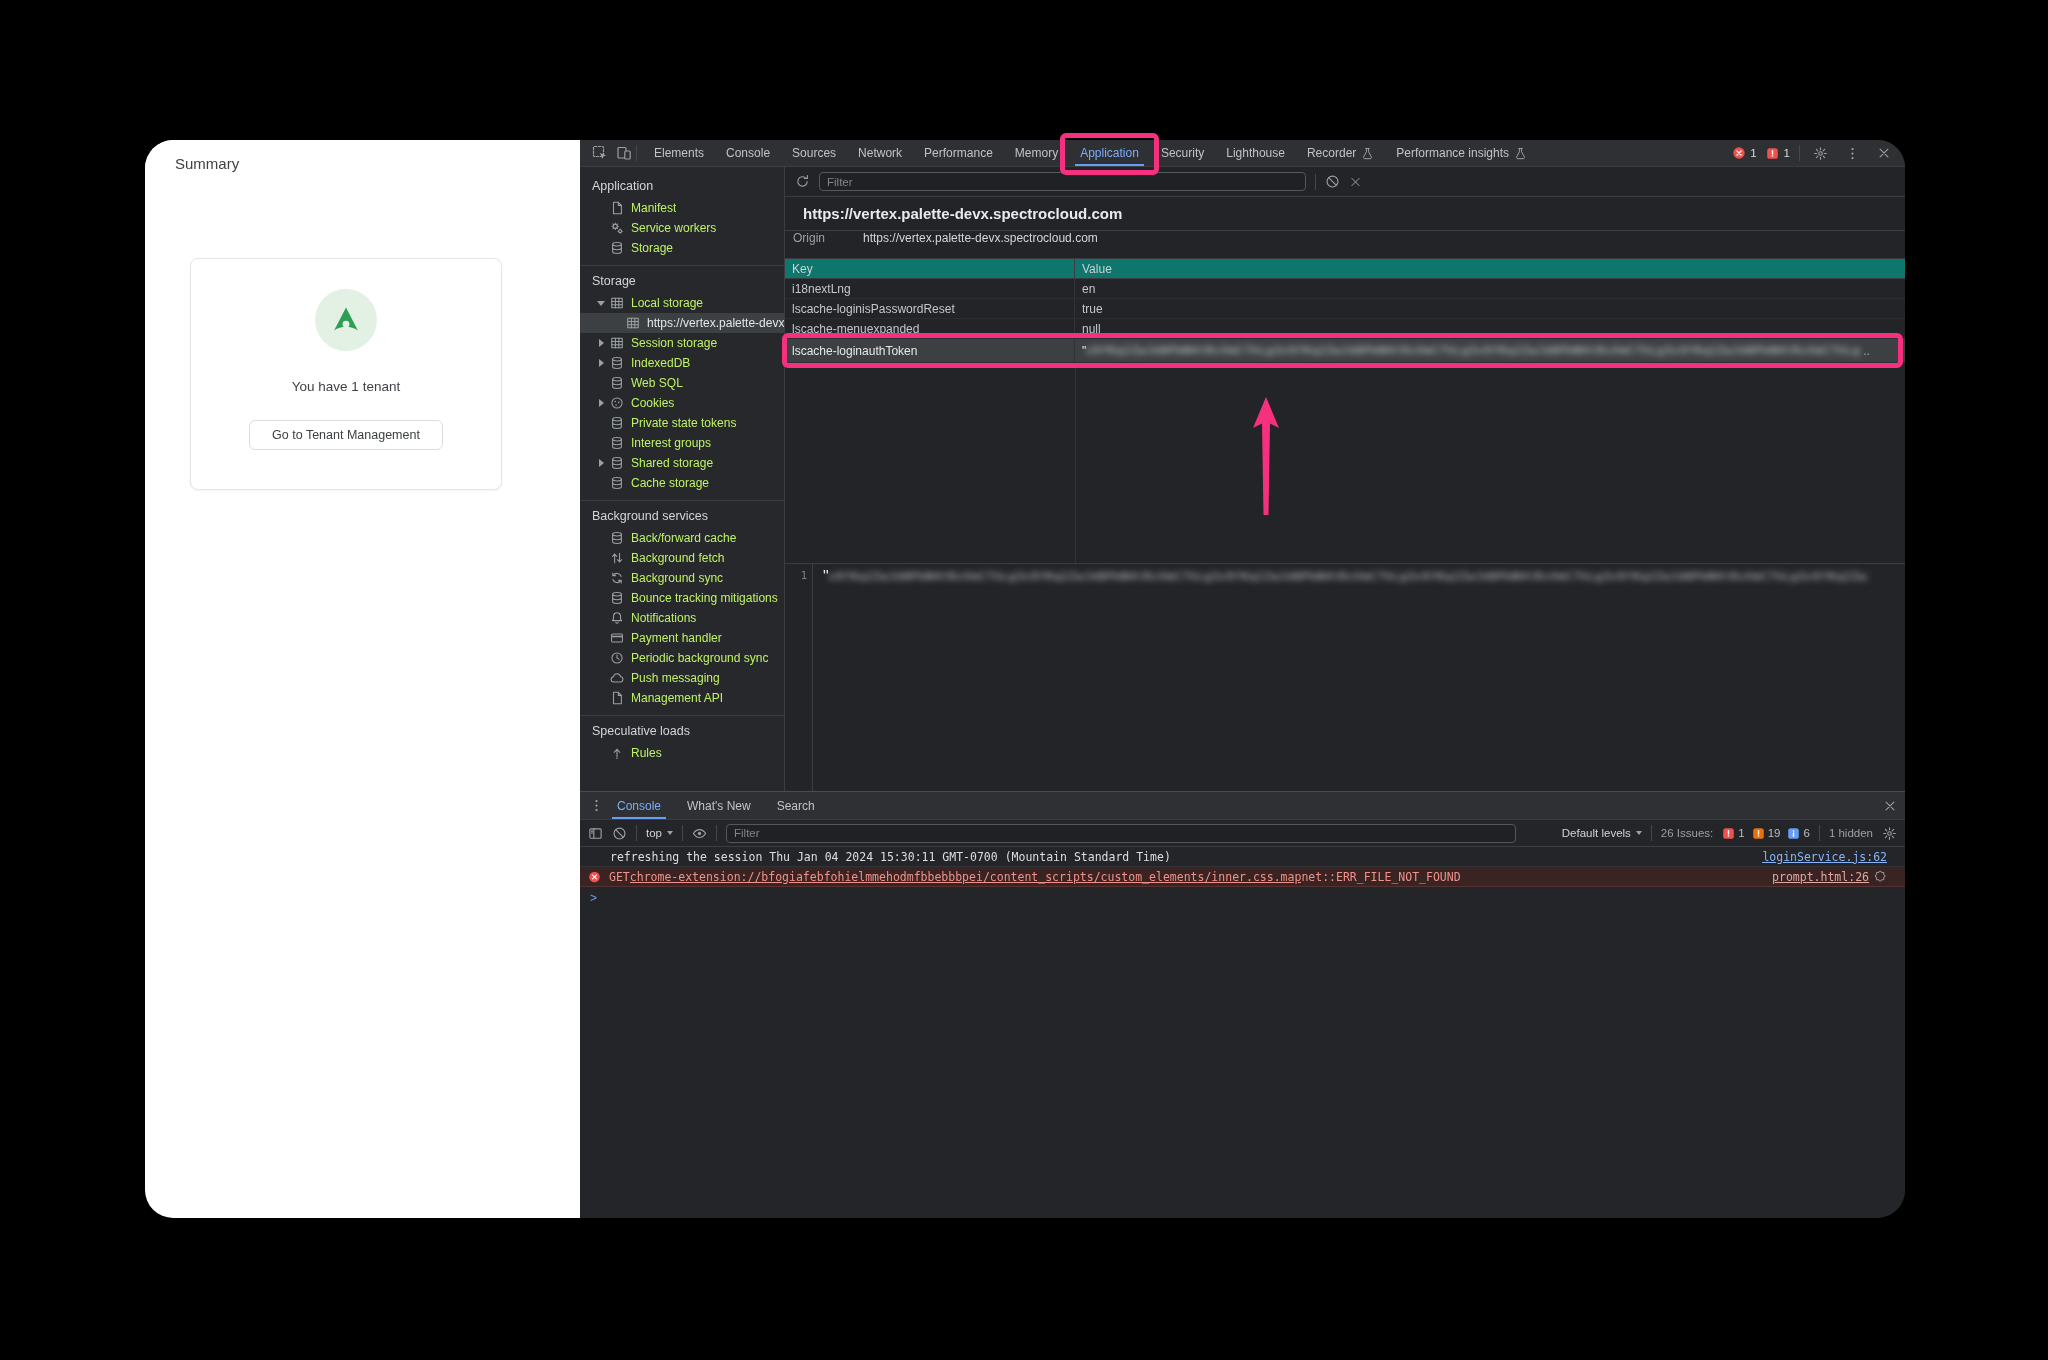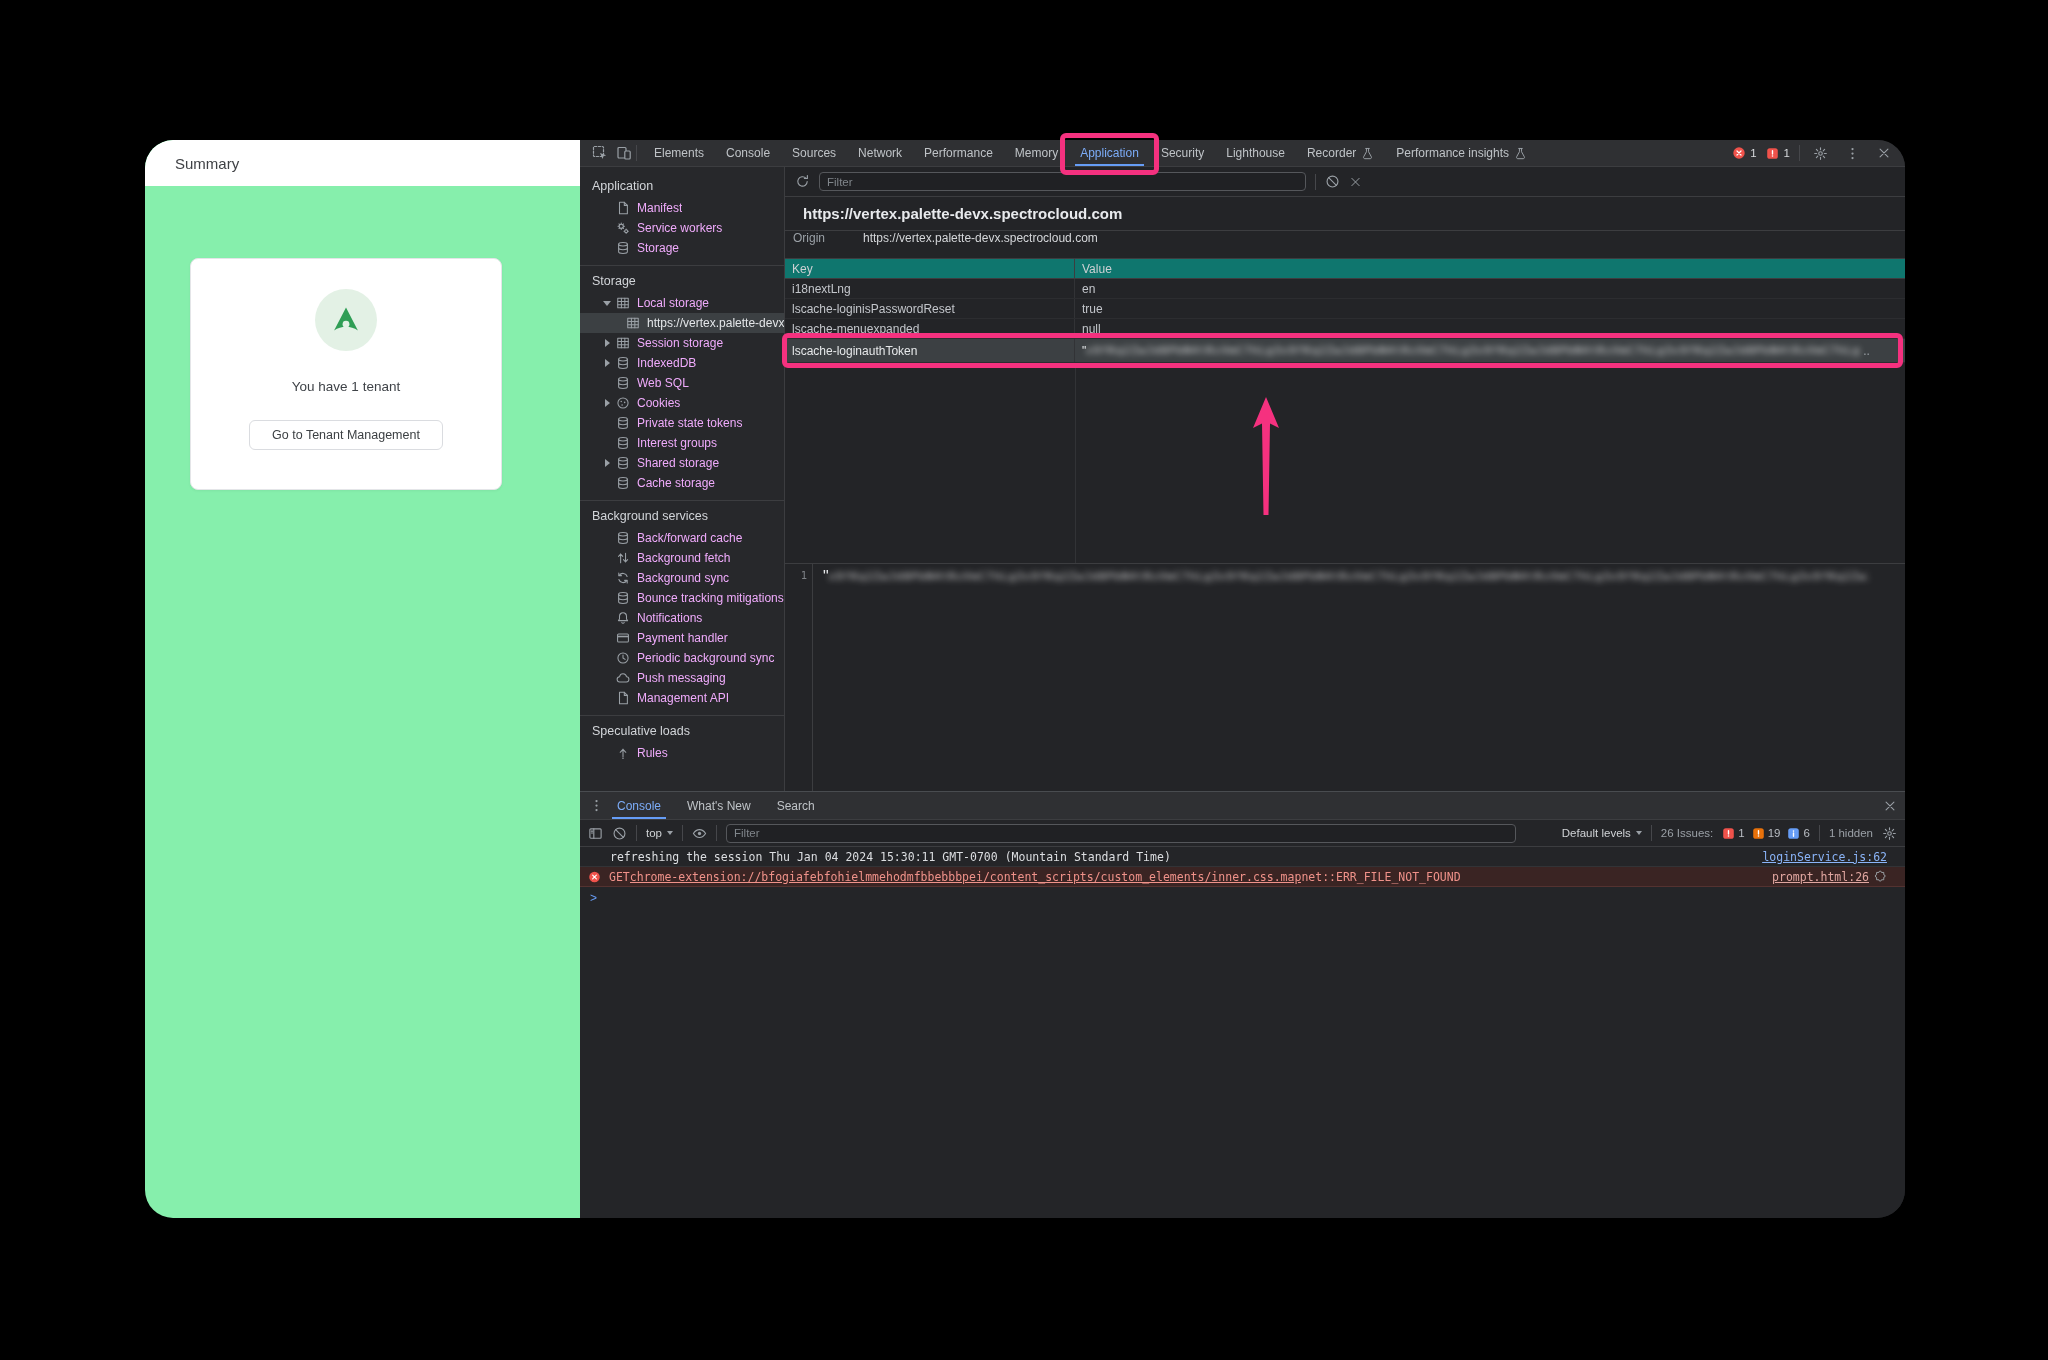--- a/index.html
+++ b/index.html
@@ -4,21 +4,21 @@
 <style>
   * { margin:0; padding:0; box-sizing:border-box; }
   html,body { width:2048px; height:1360px; background:#000; overflow:hidden;
               font-family:"Liberation Sans", sans-serif; }
   .stage { position:relative; width:2048px; height:1360px; background:#000; }
 
   
   .window { position:absolute; left:145px; top:140px; width:1760px; height:1078px; display:flex; }
 
   
-  .app-page { width:435px; height:100%; background:#86efac; border-radius:28px 0 0 28px; overflow:hidden; }
+  .app-page { width:435px; height:100%; background:#ffffff; border-radius:28px 0 0 28px; overflow:hidden; }
   .page-header { height:46px; background:#fff; border-radius:28px 0 0 0; display:flex; align-items:center; padding-left:30px; }
   .page-title { font-size:15px; color:#3f4145; }
   .page-body { padding:72px 0 0 45px; }
   .card { width:312px; background:#fff; border:1px solid #e4e5e8; border-radius:8px;
           box-shadow:0 1px 3px rgba(0,0,0,.05); display:flex; flex-direction:column; align-items:center; }
   .card-1 { height:232px; padding-top:30px; }
   .card-2 { height:234px; margin-top:28px; padding-top:34px; }
   .card-circle { width:62px; height:62px; border-radius:50%; background:#e3f1e5; display:flex; align-items:center; justify-content:center; }
   .card-circle svg { width:34px; height:34px; }
   .card-msg { font-size:13.5px; color:#3f4348; margin-top:28px; }
@@ -47,21 +47,21 @@
   .tabbar-right { margin-left:auto; display:flex; align-items:center; gap:9px; }
   .badge { display:flex; align-items:center; gap:4px; font-size:11.5px; color:#d7d9dc; }
   .badge .icon { width:14px; height:14px; margin:0; }
 
   
   .dt-body { flex:none; height:624px; display:flex; min-height:0; }
   .dt-sidebar { width:205px; background:#27282b; border-right:1px solid #3c3d40; overflow:hidden; padding-top:4px; }
   .sb-section { border-bottom:1px solid #3c3d40; padding-bottom:7px; }
   .sb-section:last-child { border-bottom:none; }
   .sb-title { padding:8px 0 5px 12px; font-size:12.5px; color:#d2d5d9; }
-  .sb-item { height:20px; display:flex; align-items:center; font-size:12px; color:#f0abfc; cursor:pointer; padding-left:20px; white-space:nowrap; overflow:hidden; }
+  .sb-item { height:20px; display:flex; align-items:center; font-size:12px; color:#bef264; cursor:pointer; padding-left:14px; white-space:nowrap; overflow:hidden; }
   .sb-item.selected { background:#3c4043; color:#e4e6e9; }
   .sb-item .tree { width:14px; height:14px; flex:none; display:flex; align-items:center; justify-content:center; }
   .tri-right { width:0; height:0; border-left:5px solid #9aa0a6; border-top:4px solid transparent; border-bottom:4px solid transparent; }
   .tri-down  { width:0; height:0; border-top:5px solid #9aa0a6; border-left:4px solid transparent; border-right:4px solid transparent; }
   .sb-item .icon { width:14px; height:14px; margin:0 7px 0 2px; }
   .sb-item.depth2 { padding-left:30px; }
   .sb-label { overflow:hidden; }
 
   
   .dt-panel { flex:1; position:relative; display:flex; flex-direction:column; background:#232427; min-width:0; }

